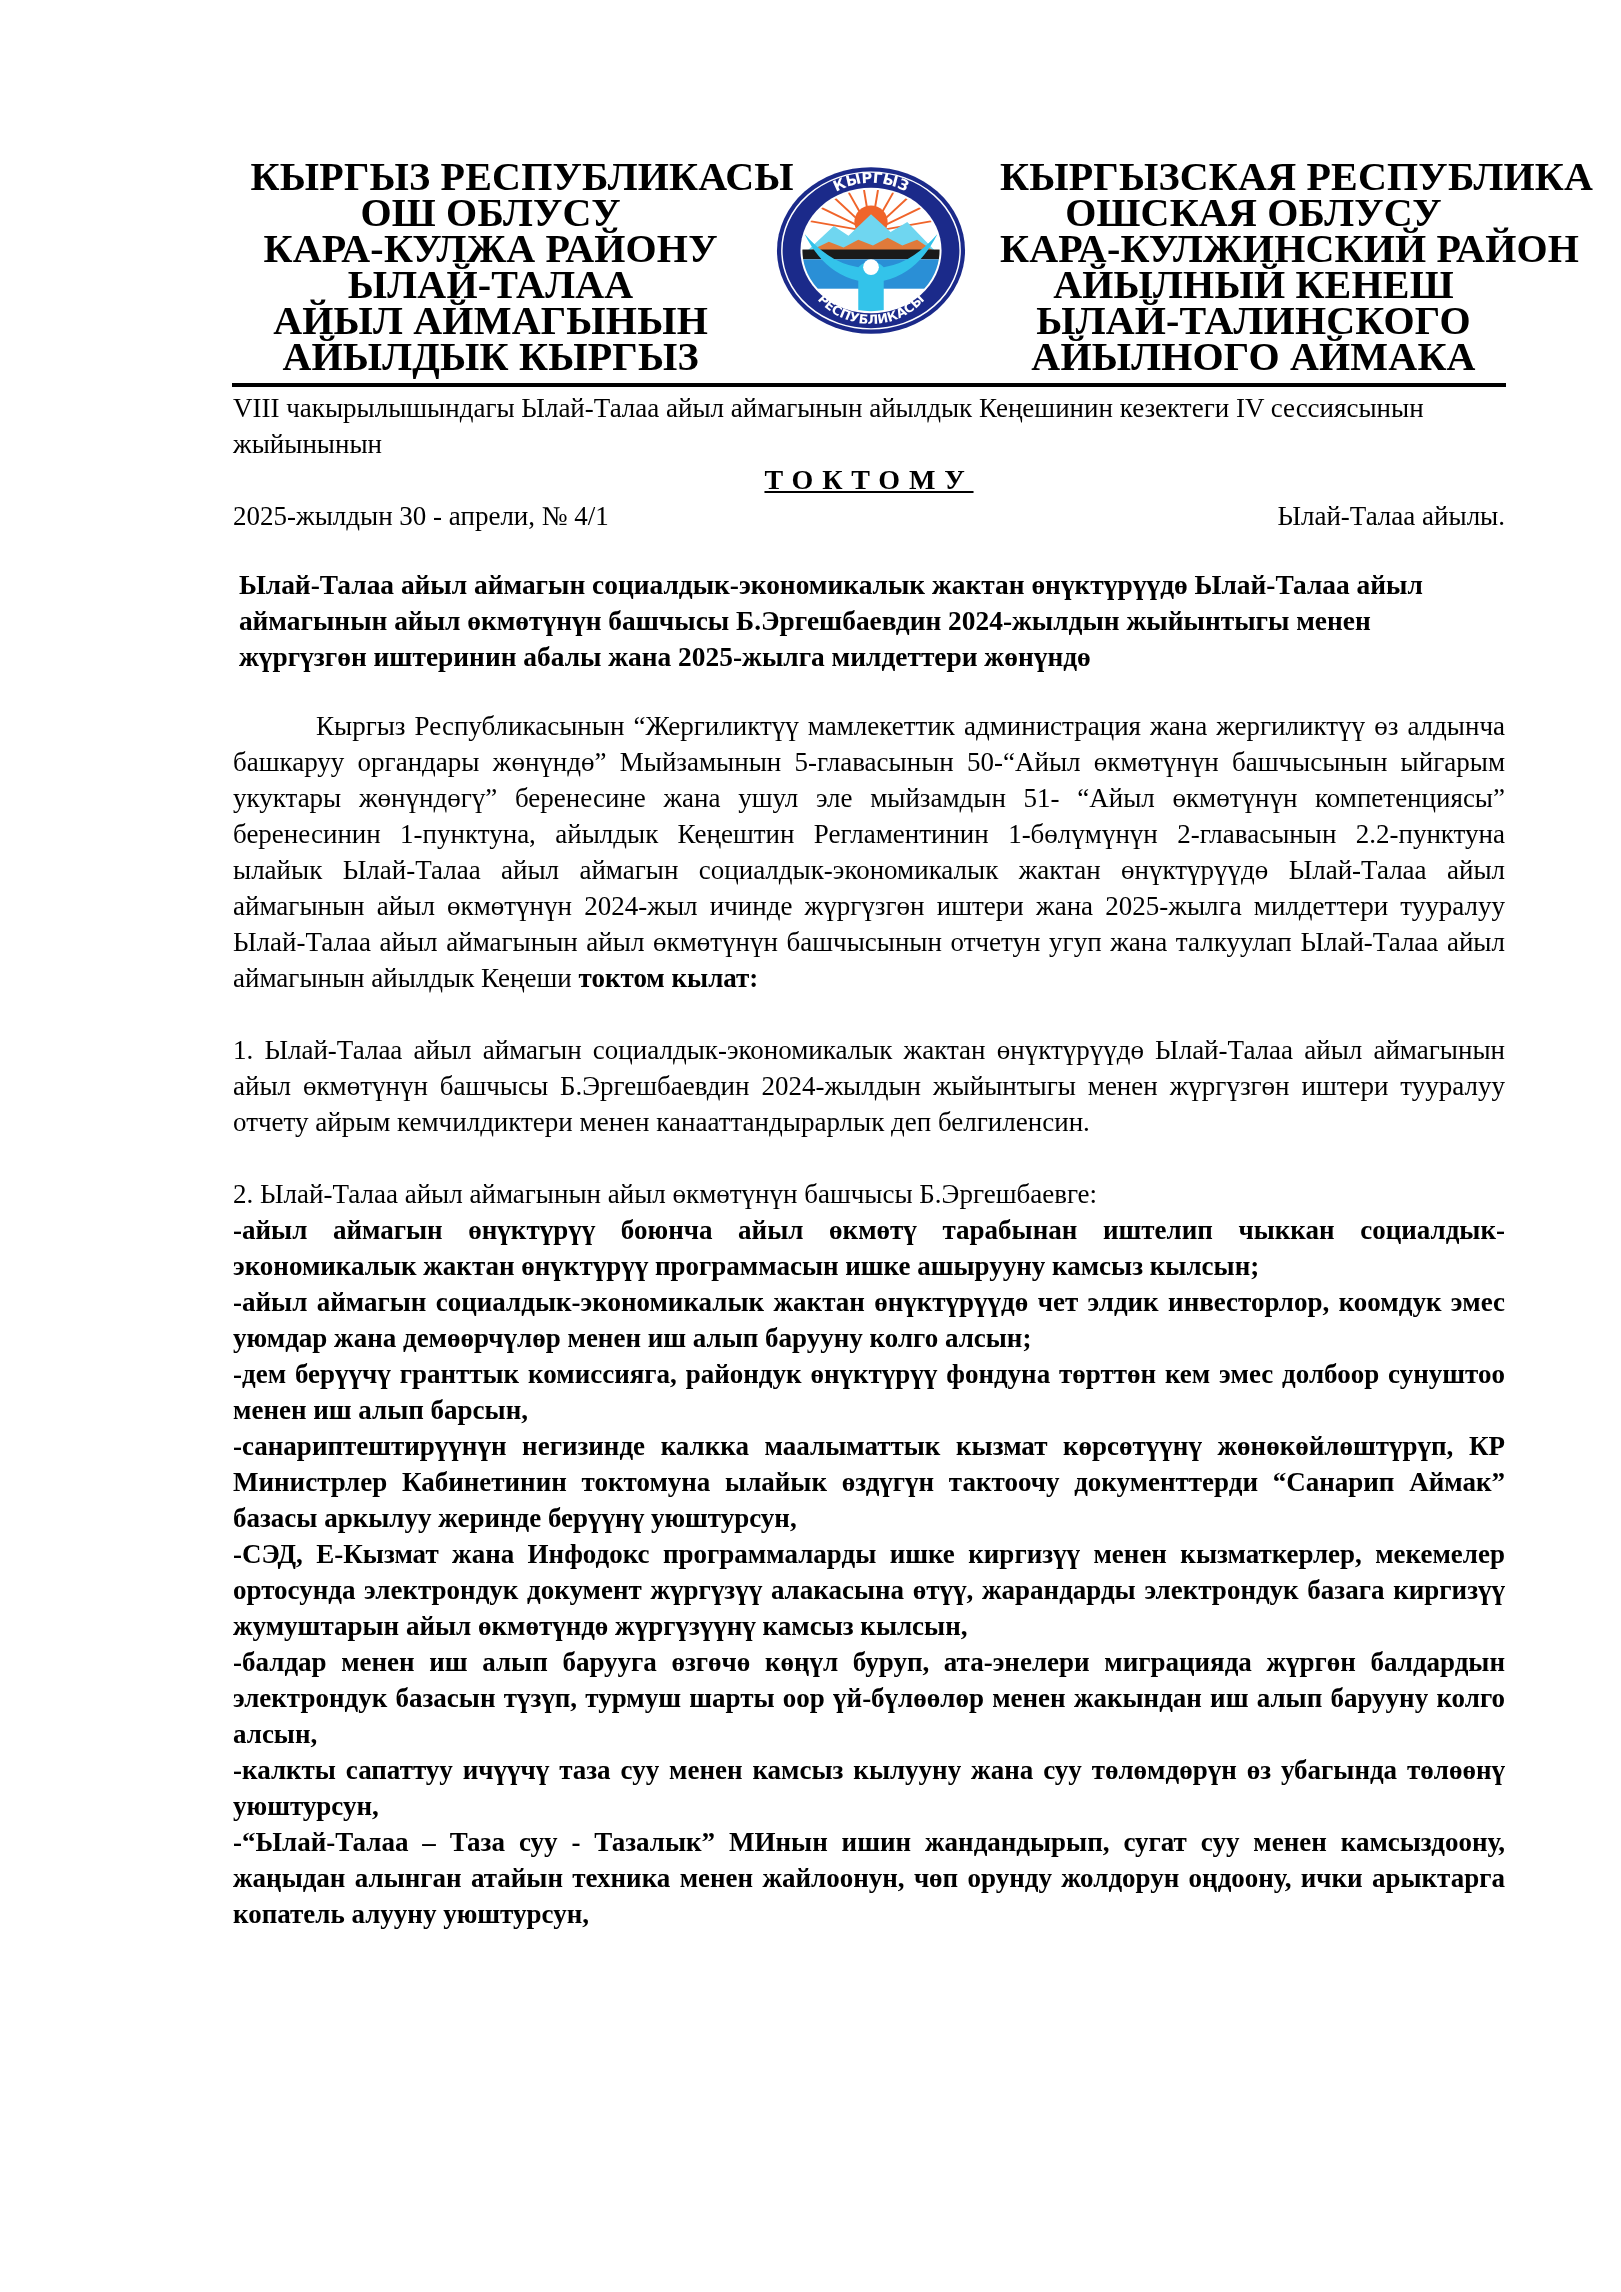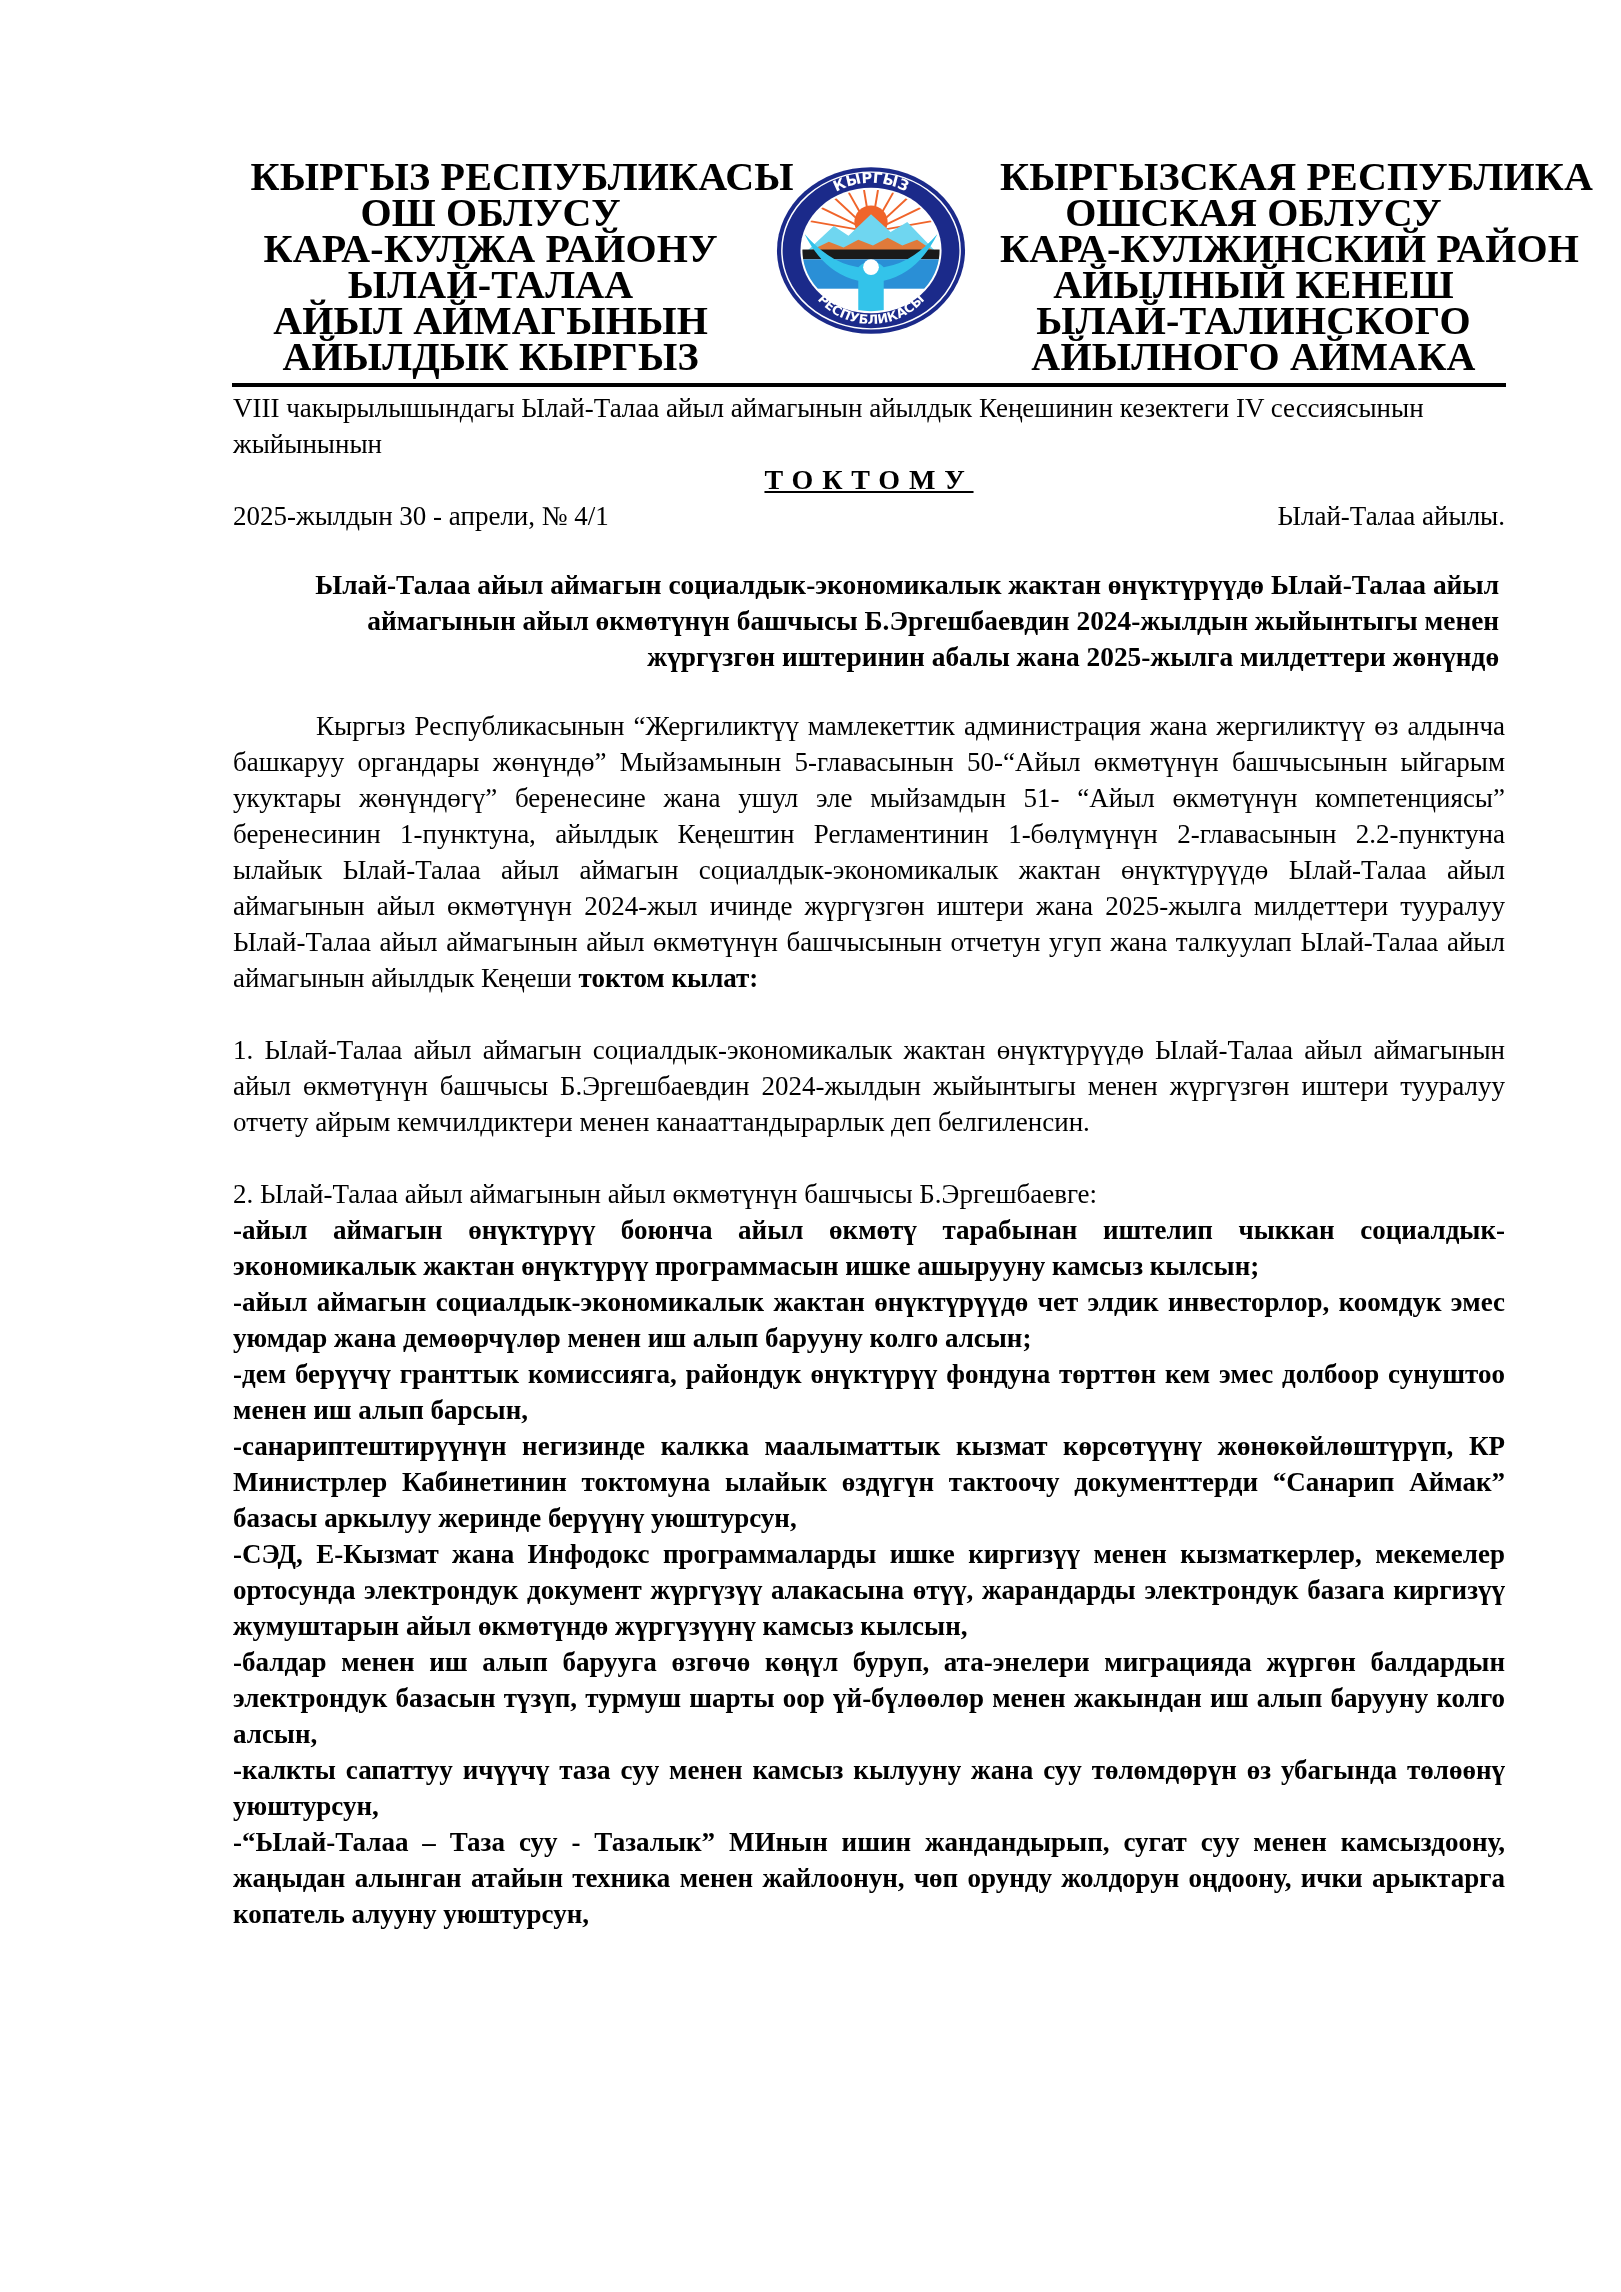--- a/index.html
+++ b/index.html
@@ -16,21 +16,21 @@
   .emblem { position: absolute; left: 544px; top: 9.8px; width: 192px; height: 171px; }
 
   .divider { position: absolute; top: 383px; left: 232px; width: 1274px; height: 3.9px; background: #000; }
 
   .page { position: absolute; left: 233px; top: 390px; width: 1272px;
           font-size: 27px; line-height: 36px; }
   .session { margin: 0; }
   .toktom-title { text-align: center; font-weight: bold; letter-spacing: 8.8px; font-size: 28px;
                   line-height: 36px; margin: 0; text-decoration: underline; }
   .dateline { display: flex; justify-content: space-between; margin: 0; }
-  .subject { margin: 33px 0 0 0; text-align: right; font-weight: bold; font-size: 27.4px; line-height: 36px;
+  .subject { margin: 33px 0 0 0; text-align: left; font-weight: bold; font-size: 27.4px; line-height: 36px;
              padding: 0 5.9px; }
   .preamble { margin: 33px 0 0 0; text-align: justify; text-indent: 83px; }
   .preamble b { font-weight: bold; }
   .item { margin: 36px 0 0 0; text-align: justify; }
   .item2-head { margin: 36px 0 0 0; }
   .bullet { margin: 0; text-align: justify; font-weight: bold; }
 </style>
 </head>
 <body>
 

